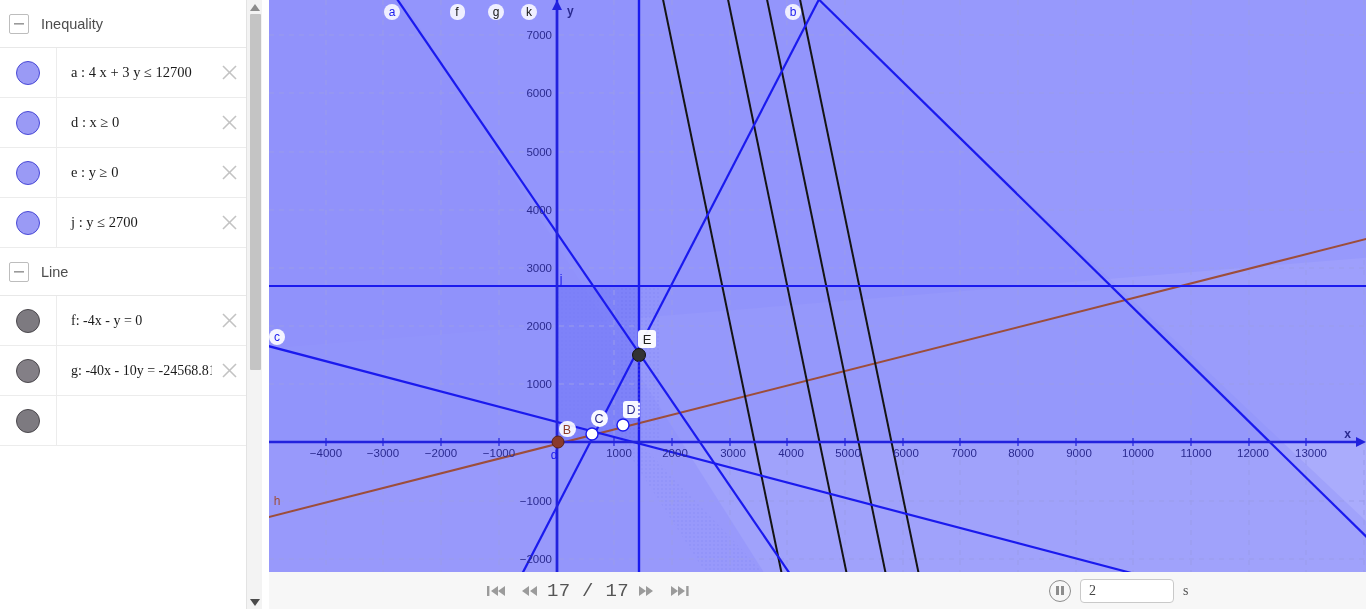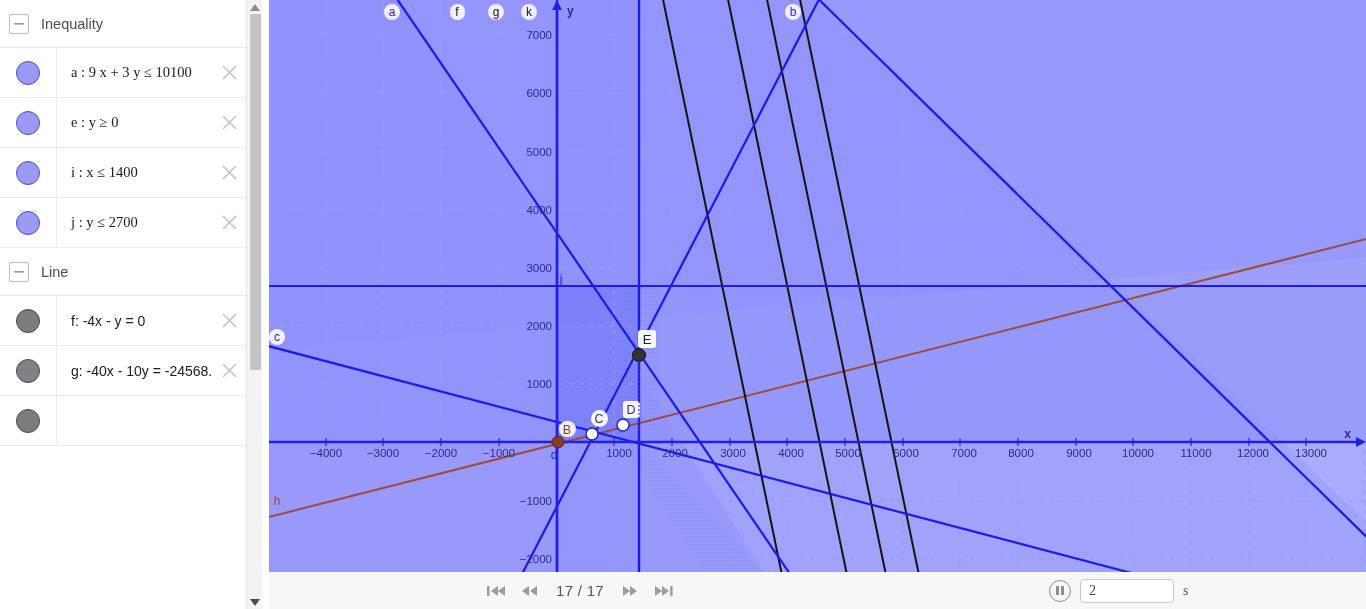--- a/index.html
+++ b/index.html
@@ -38,21 +38,21 @@
   .swatch{
     width:24px;height:24px;border-radius:50%;
     border:1px solid rgba(0,0,0,.35);
     box-sizing:border-box;
   }
   .row-label{
     flex:1;padding-left:14px;font-size:14.5px;color:#1a1a1a;
     white-space:nowrap;overflow:hidden;
     font-family:"Liberation Serif", serif;
   }
-  .row-label.plain{font-family:Liberation Sans, sans-serif;font-size:14px;}
+  .row-label.plain{font-family:Liberation Serif, serif;font-size:14px;}
   .close-x{
     width:34px;height:100%;display:flex;align-items:center;justify-content:center;
     color:#c0c0c0;font-size:20px;font-weight:300;line-height:1;
   }
   .close-x svg{display:block;}
 
   
   .sb-track{
     position:absolute;left:246px;top:0;width:16px;height:609px;
     background:#f3f3f3;border-left:1px solid #e3e3e3;box-sizing:border-box;
@@ -81,22 +81,22 @@
     background:#f7f7f7;display:flex;align-items:center;
   }
   .nav-group{
     position:absolute;left:210px;display:flex;align-items:center;gap:0px;
   }
   .navbtn{
     width:34px;height:28px;display:flex;align-items:center;justify-content:center;
     color:#9b9b9b;
   }
   .pagecount{
-    min-width:66px;text-align:center;font-size:15px;color:#555;
-    font-family:Liberation Sans, sans-serif;letter-spacing:.3px;
+    min-width:66px;text-align:center;font-size:19px;color:#555;
+    font-family:Liberation Mono, monospace;letter-spacing:.3px;
   }
   .speed-group{
     position:absolute;left:780px;display:flex;align-items:center;gap:9px;
   }
   .pausebtn{
     width:22px;height:22px;border:1.6px solid #8d8d8d;border-radius:50%;
     display:flex;align-items:center;justify-content:center;box-sizing:border-box;
   }
   .pausebtn i{display:block;width:2.6px;height:9px;background:#8d8d8d;margin:0 1.1px;}
   .speed-input{
@@ -120,57 +120,57 @@
             <rect width="10" height="1.6" fill="#9a9a9a"></rect>
           </svg>
       </div>
       <div class="group-title">Inequality</div>
     </div>
 
     <div class="row">
       <div class="swatch-cell">
         <div class="swatch" style="background:#9A9AF5;border-color:#4a4ad6"></div>
       </div>
-      <div class="row-label">a : 9 x + 3 y ≤ 10100</div>
-      <div class="close-x">
-        <svg width="17" height="17" viewBox="0 0 17 17">
-            <line x1="2" y1="2" x2="15" y2="15" stroke="#c3c3c3" stroke-width="1.6"></line>
-            <line x1="15" y1="2" x2="2" y2="15" stroke="#c3c3c3" stroke-width="1.6"></line>
-          </svg>
-      </div>
-    </div>
-
+      <div class="row-label">a : 4 x + 3 y ≤ 12700</div>
+      <div class="close-x">
+        <svg width="17" height="17" viewBox="0 0 17 17">
+            <line x1="2" y1="2" x2="15" y2="15" stroke="#c3c3c3" stroke-width="1.6"></line>
+            <line x1="15" y1="2" x2="2" y2="15" stroke="#c3c3c3" stroke-width="1.6"></line>
+          </svg>
+      </div>
+    </div>
 
 
 
     <div class="row">
       <div class="swatch-cell">
         <div class="swatch" style="background:#9A9AF5;border-color:#4a4ad6"></div>
       </div>
+      <div class="row-label">d : x ≥ 0</div>
+      <div class="close-x">
+        <svg width="17" height="17" viewBox="0 0 17 17">
+            <line x1="2" y1="2" x2="15" y2="15" stroke="#c3c3c3" stroke-width="1.6"></line>
+            <line x1="15" y1="2" x2="2" y2="15" stroke="#c3c3c3" stroke-width="1.6"></line>
+          </svg>
+      </div>
+    </div>
+
+    <div class="row">
+      <div class="swatch-cell">
+        <div class="swatch" style="background:#9A9AF5;border-color:#4a4ad6"></div>
+      </div>
       <div class="row-label">e : y ≥ 0</div>
       <div class="close-x">
         <svg width="17" height="17" viewBox="0 0 17 17">
             <line x1="2" y1="2" x2="15" y2="15" stroke="#c3c3c3" stroke-width="1.6"></line>
             <line x1="15" y1="2" x2="2" y2="15" stroke="#c3c3c3" stroke-width="1.6"></line>
           </svg>
       </div>
     </div>
 
-    <div class="row">
-      <div class="swatch-cell">
-        <div class="swatch" style="background:#9A9AF5;border-color:#4a4ad6"></div>
-      </div>
-      <div class="row-label">i : x ≤ 1400</div>
-      <div class="close-x">
-        <svg width="17" height="17" viewBox="0 0 17 17">
-            <line x1="2" y1="2" x2="15" y2="15" stroke="#c3c3c3" stroke-width="1.6"></line>
-            <line x1="15" y1="2" x2="2" y2="15" stroke="#c3c3c3" stroke-width="1.6"></line>
-          </svg>
-      </div>
-    </div>
 
     <div class="row">
       <div class="swatch-cell">
         <div class="swatch" style="background:#9A9AF5;border-color:#4a4ad6"></div>
       </div>
       <div class="row-label">j : y ≤ 2700</div>
       <div class="close-x">
         <svg width="17" height="17" viewBox="0 0 17 17">
             <line x1="2" y1="2" x2="15" y2="15" stroke="#c3c3c3" stroke-width="1.6"></line>
             <line x1="15" y1="2" x2="2" y2="15" stroke="#c3c3c3" stroke-width="1.6"></line>

